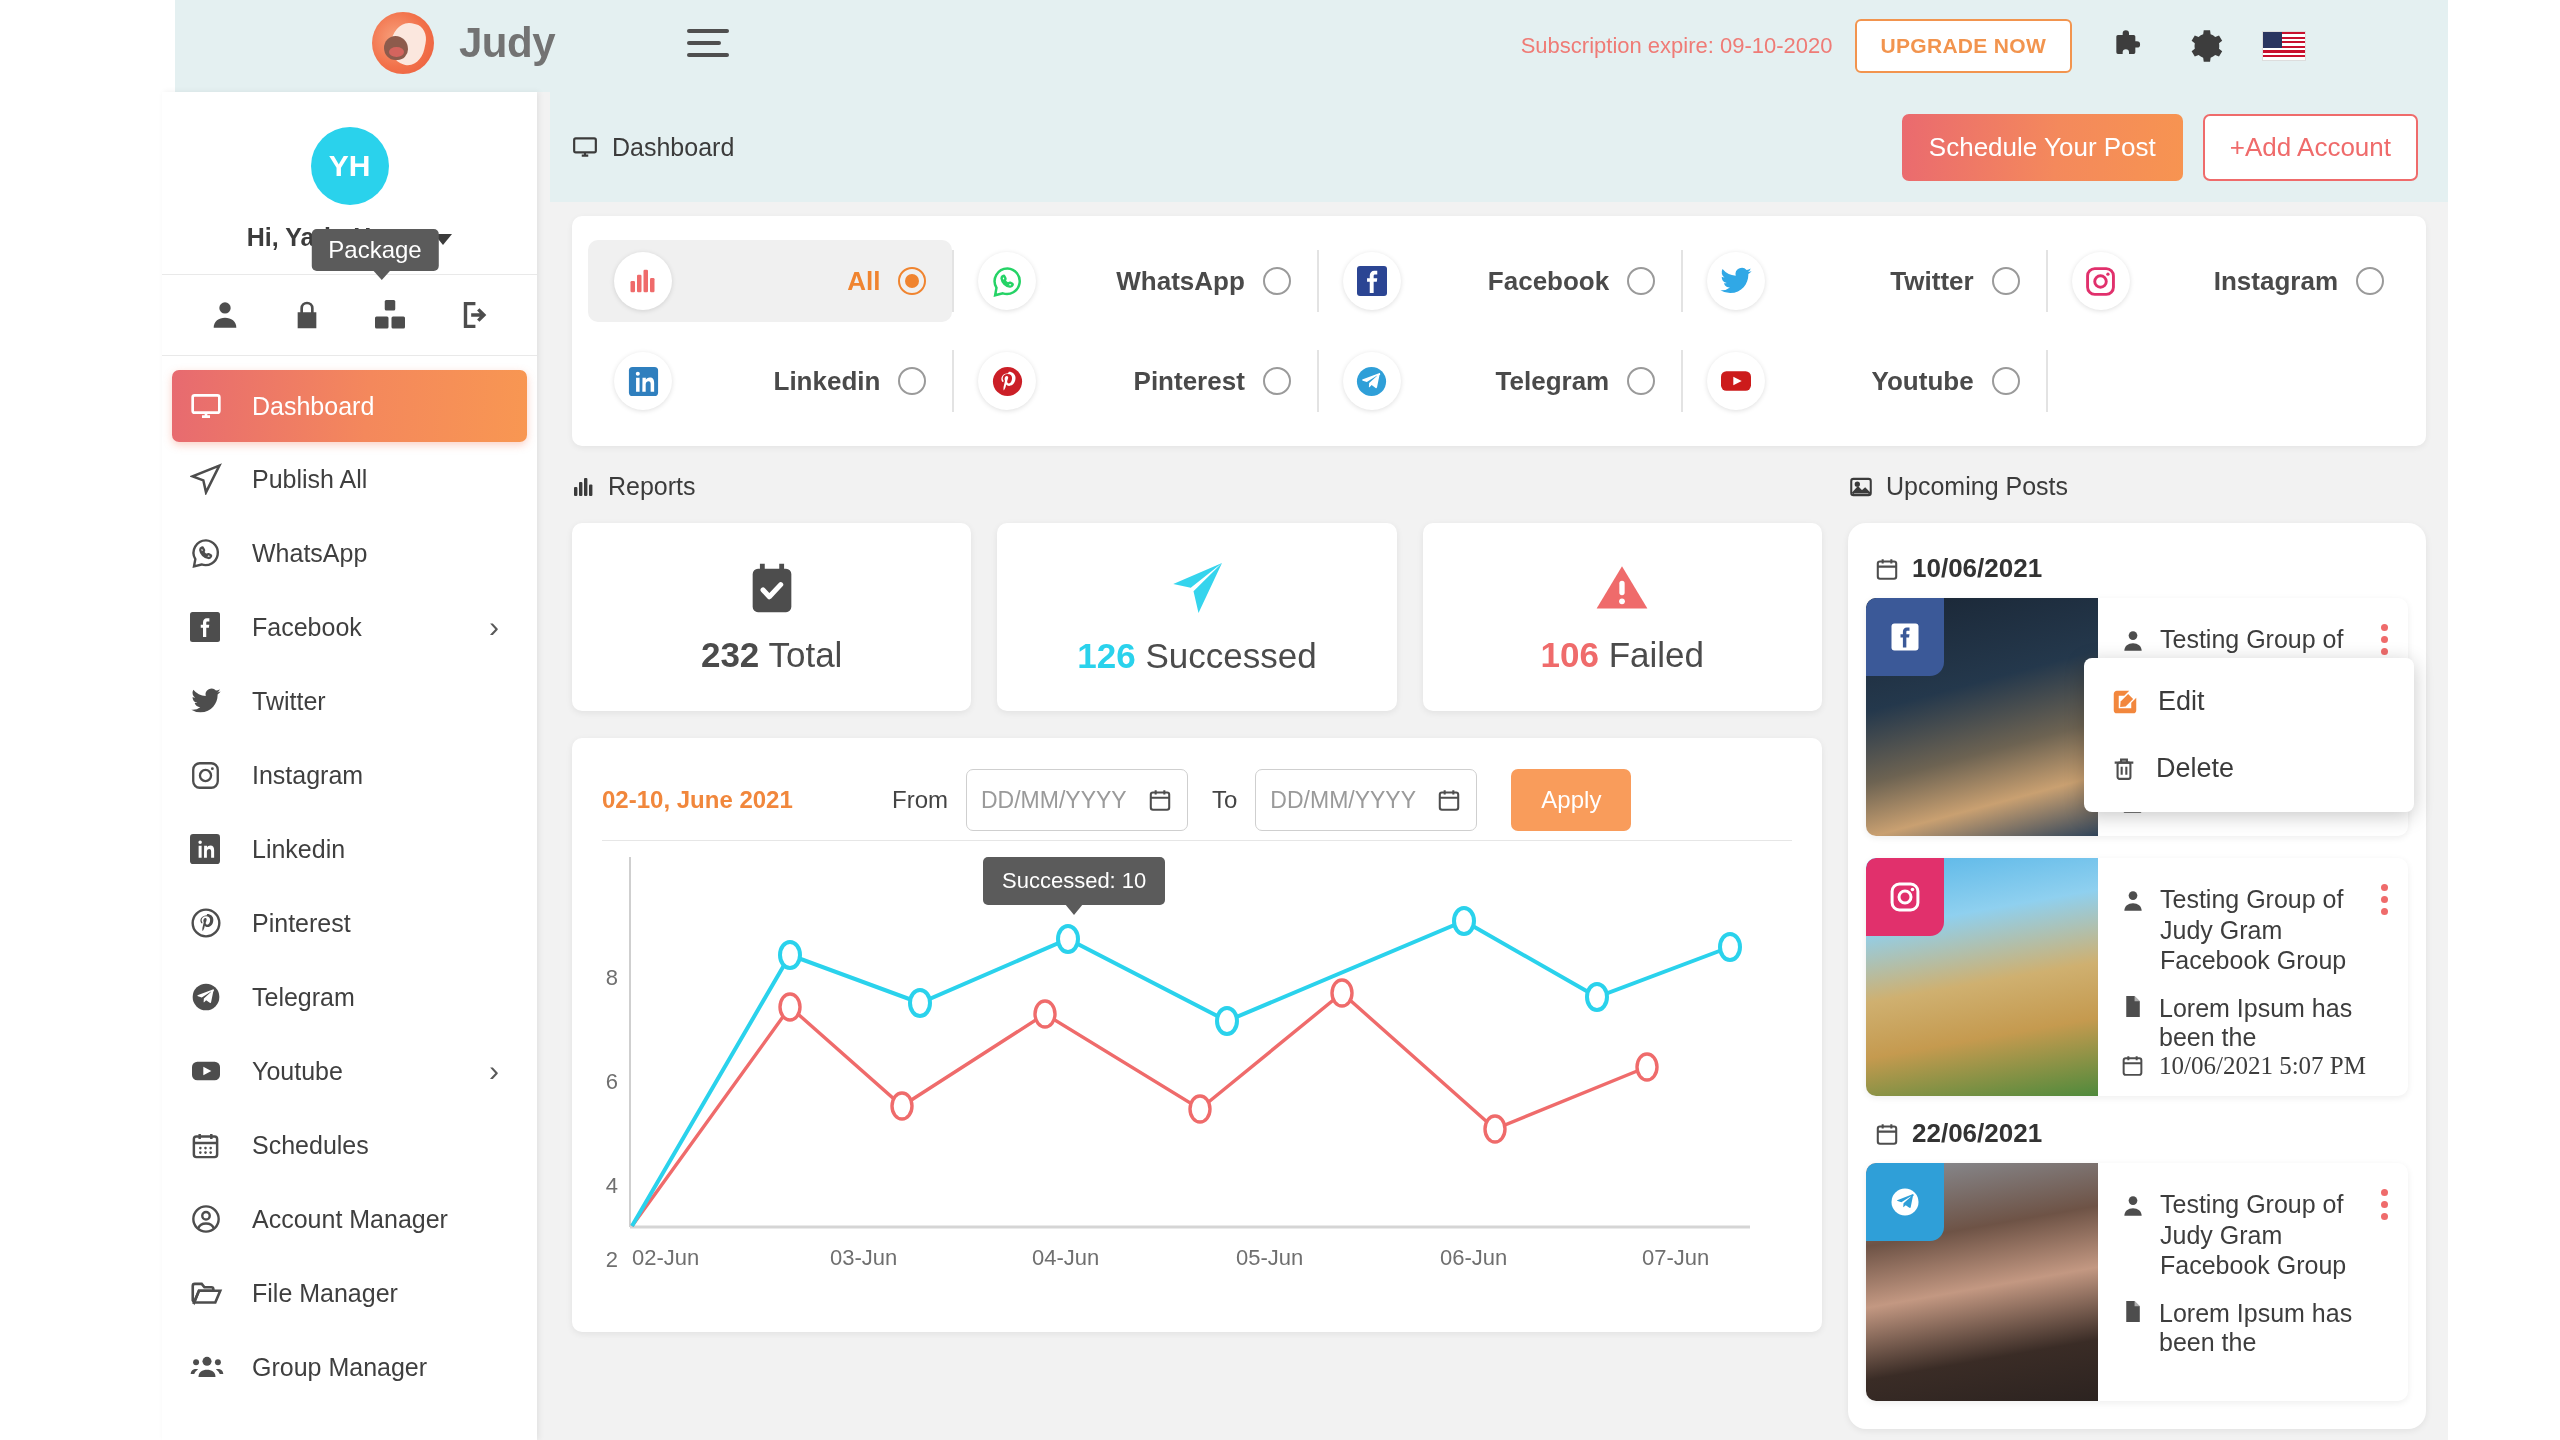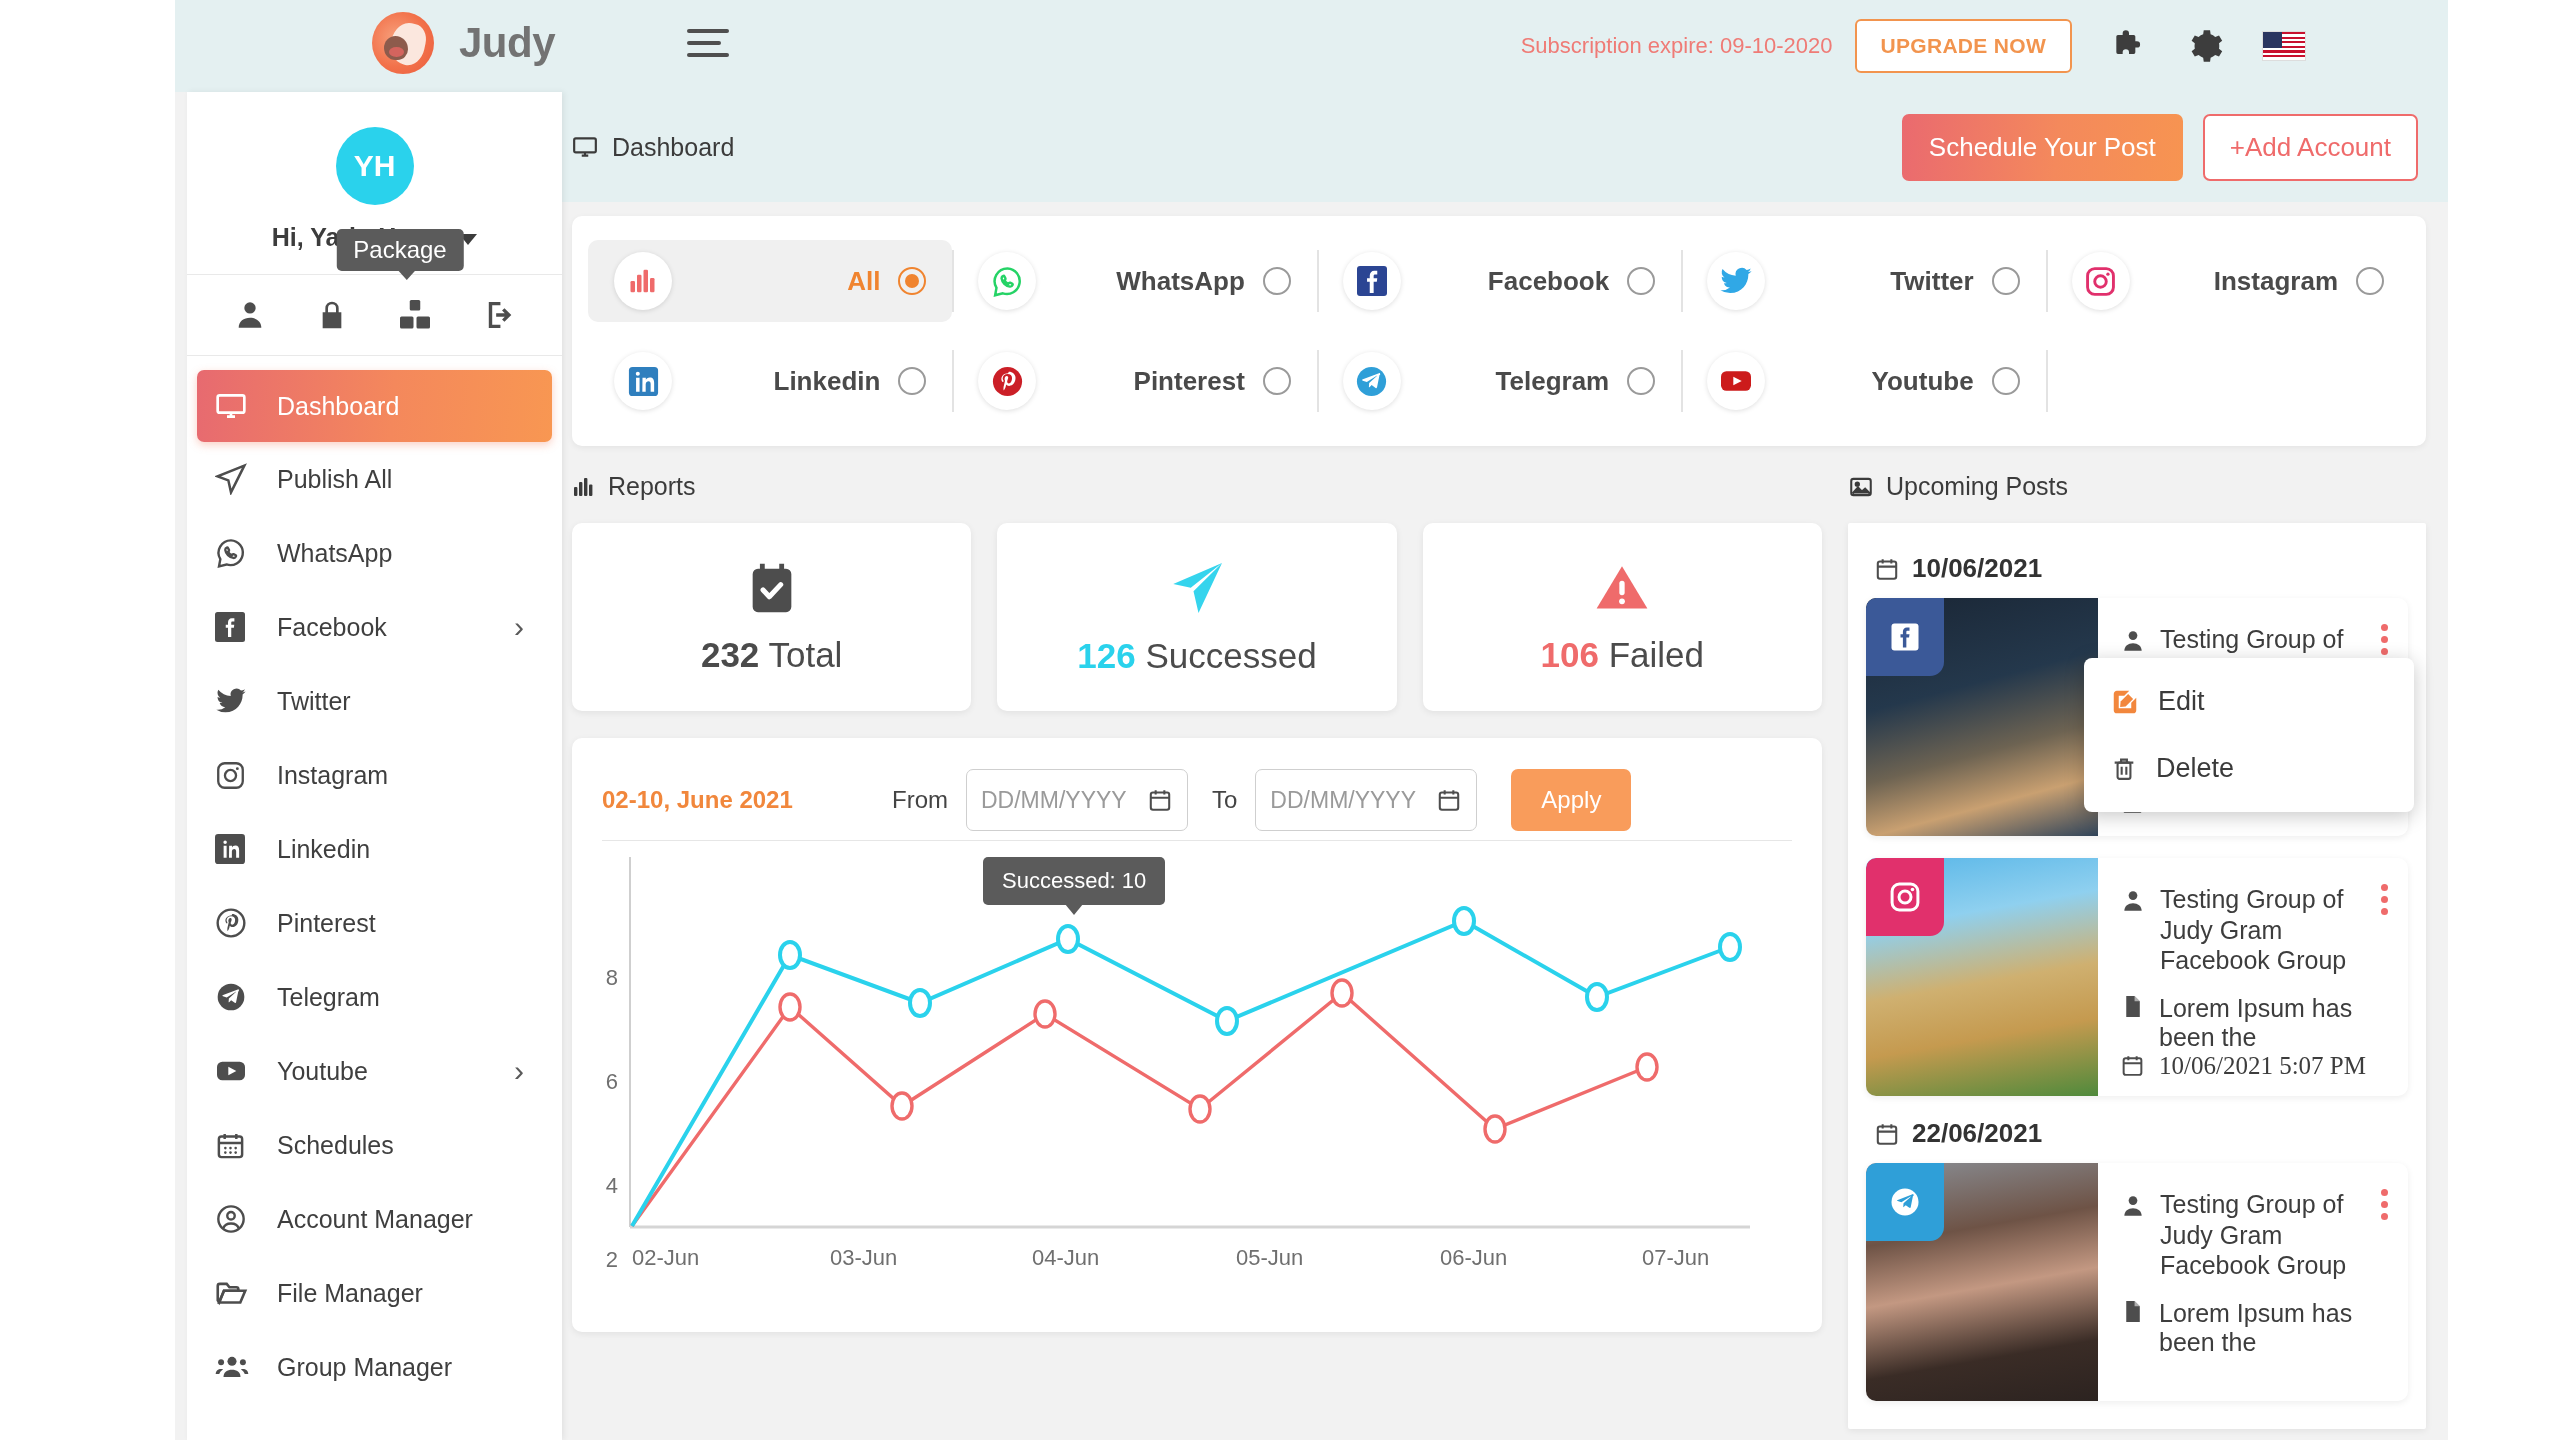--- a/index.html
+++ b/index.html
@@ -39,21 +39,21 @@
     font-size:21px; font-weight:bold; letter-spacing:0.3px; padding:13px 24px; border-radius:6px;
     cursor:pointer; white-space:nowrap; }
   .hdr-icon { margin-left:38px; cursor:pointer; display:flex; align-items:center; }
   .flag { width:44px; height:30px; background:#fff; position:relative; overflow:hidden;
     border:1px solid #ddd; margin-left:38px; cursor:pointer; }
   .flag .stripes { position:absolute; inset:0;
     background: repeating-linear-gradient(#c8102e 0 2.3px, #ffffff 2.3px 4.6px); }
   .flag .canton { position:absolute; left:0; top:0; width:19px; height:16px; background:#2a3560; }
 
   
-  .sidebar { position:absolute; left:187px; top:92px; width:375px; height:1348px;
+  .sidebar { position:absolute; left:162px; top:92px; width:375px; height:1348px;
     background:#ffffff; box-shadow:2px 0 6px rgba(0,0,0,.07); z-index:4; }
   .avatar { width:78px; height:78px; border-radius:50%; background:#2ad2ec; color:#fff;
     display:flex; align-items:center; justify-content:center; font-size:30px; font-weight:bold;
     margin:35px auto 0; }
   .greeting { text-align:center; font-size:25px; font-weight:bold; color:#3c3c3c; margin-top:18px; }
   .greeting .caret { display:inline-block; margin-left:6px; border-left:9px solid transparent;
     border-right:9px solid transparent; border-top:11px solid #3c3c3c; vertical-align:middle; }
   .qrow { margin-top:22px; border-top:1px solid #e9e9e9; border-bottom:1px solid #e9e9e9;
     height:82px; display:flex; align-items:center; justify-content:space-around; padding:0 22px; position:relative; }
   .qrow .qi { cursor:pointer; color:#4d4d4d; display:flex; align-items:center; justify-content:center; }
@@ -630,21 +630,21 @@
             <span class="ico">
               <svg width="26" height="26" viewBox="0 0 24 24" fill="none" stroke="#3b3b3b" stroke-width="1.9">
                   <rect x="3" y="4.5" width="18" height="15" rx="2"></rect>
                   <circle cx="8.6" cy="9.4" r="1.5" fill="#3b3b3b"></circle>
                   <path d="M4.2 18l5-5.6 3.6 3.8 3-2.6 4.4 4.4" fill="#3b3b3b"></path>
                 </svg>
             </span>
             <span>Upcoming Posts</span>
           </div>
 
-          <div class="upcoming-list" style="background:#fff; border-radius:2px; box-shadow:0 2px 7px rgba(0,0,0,.07); padding:18px 18px 6px 18px;">
+          <div class="upcoming-list" style="background:#fff; border-radius:18px; box-shadow:0 2px 7px rgba(0,0,0,.07); padding:18px 18px 6px 18px;">
 
             <div class="post-date">
               <span class="ico">
                 <svg width="26" height="26" viewBox="0 0 24 24" fill="none" stroke="#4d4d4d" stroke-width="1.9">
                     <rect x="3.5" y="5" width="17" height="16" rx="2"></rect>
                     <path d="M3.5 9.8h17M8 3v4M16 3v4"></path>
                   </svg>
               </span>
               <span>10/06/2021</span>
             </div>

